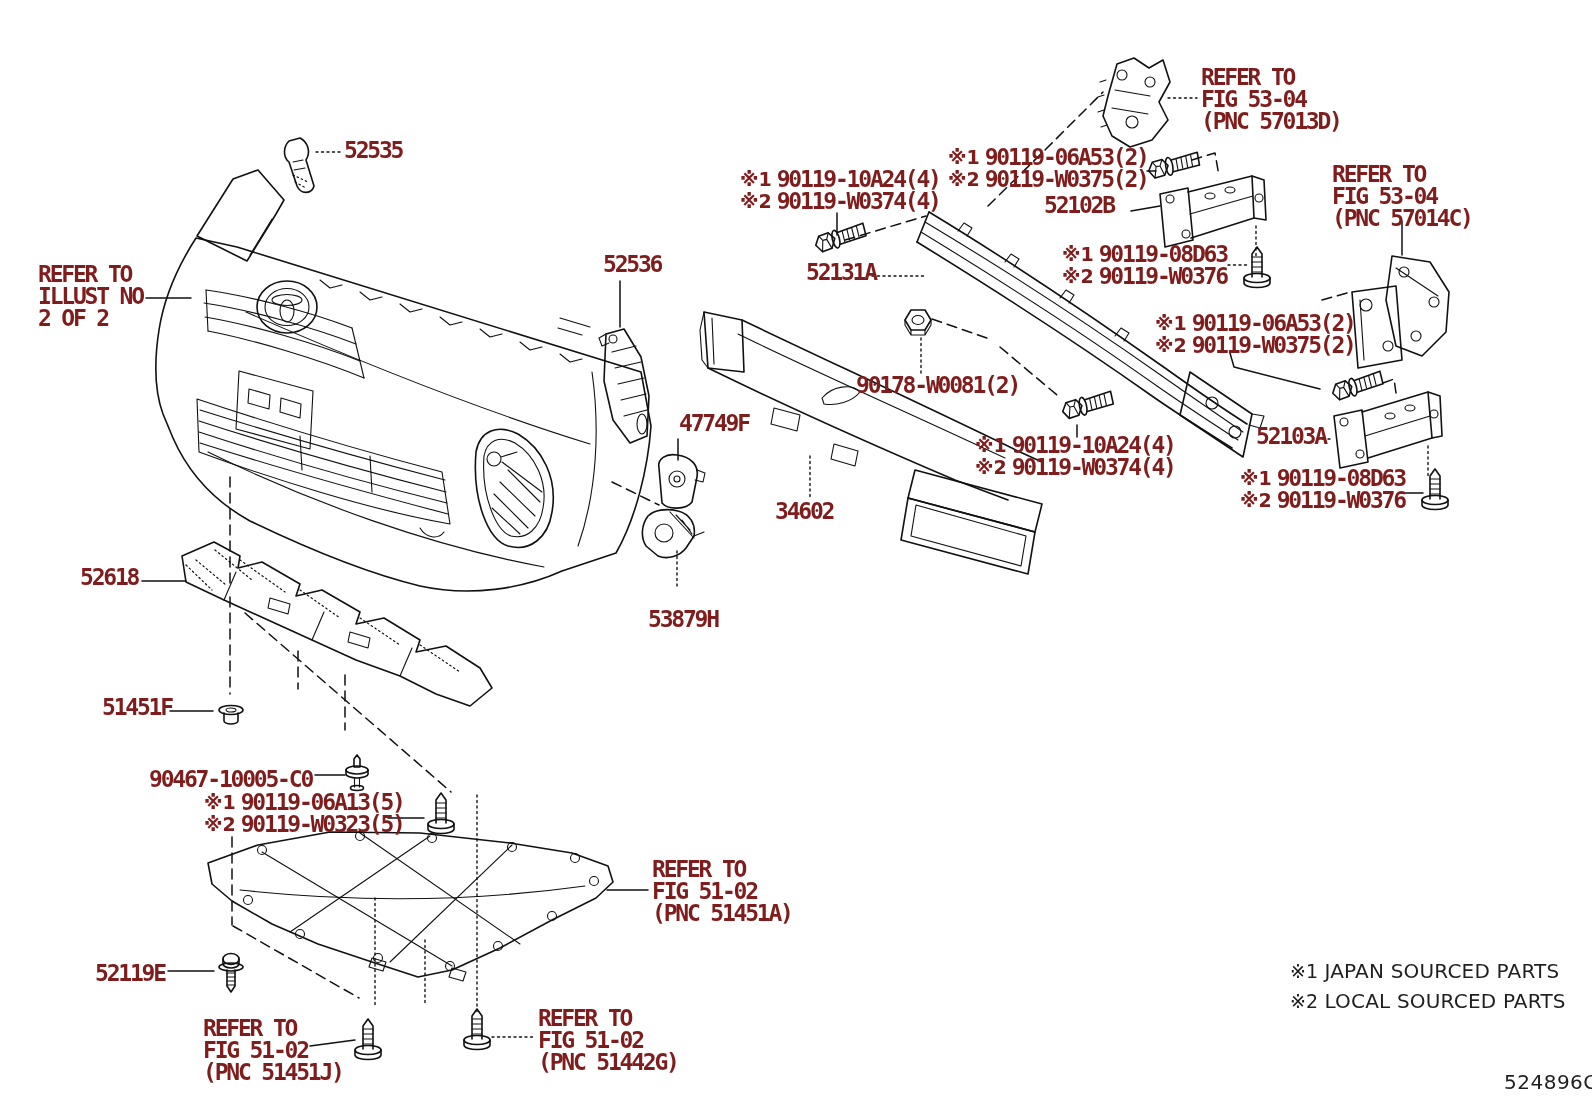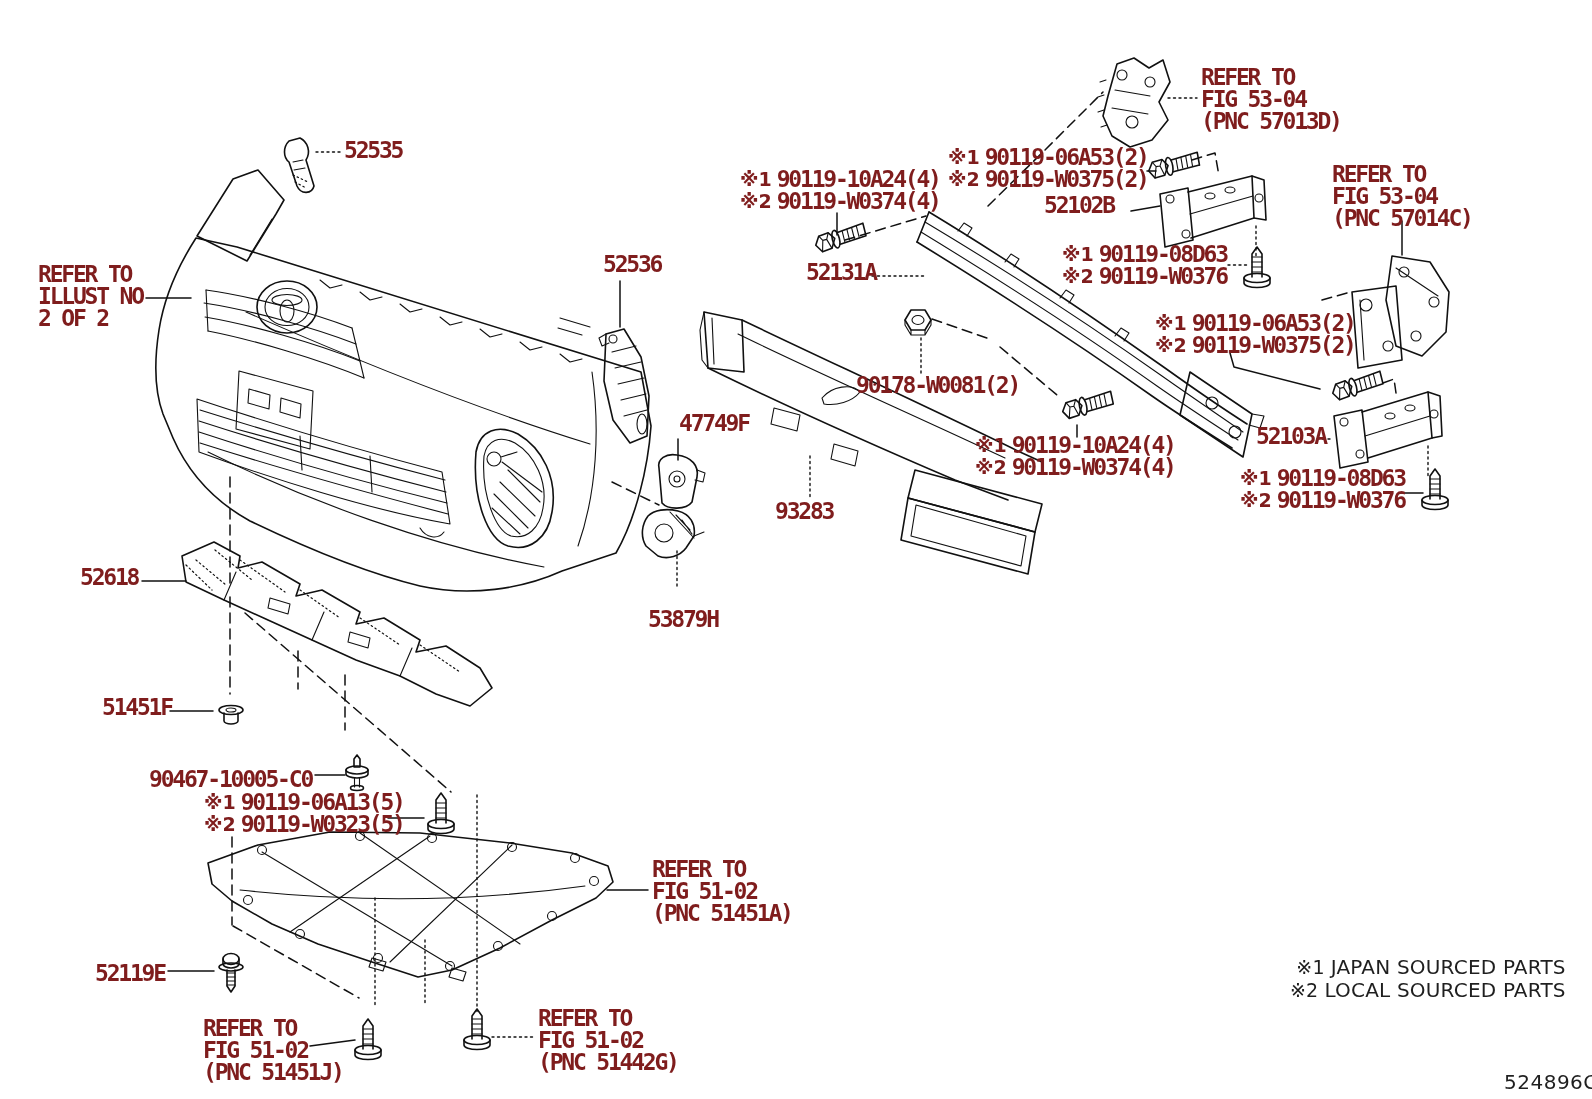--- a/index.html
+++ b/index.html
@@ -6,21 +6,21 @@
   #stage{position:relative;width:1592px;height:1099px;background:#ffffff;overflow:hidden;
          font-family:"DejaVu Sans Mono","Liberation Mono",monospace;}
   #artwork{position:absolute;left:0;top:0;}
   #labels-layer{position:absolute;left:0;top:0;width:100%;height:100%;}
   .label{position:absolute;color:#7f1d1d;white-space:nowrap;font-weight:bold;}
   .label .line{display:block;}
   .label.callout{font-size:23px;line-height:22px;letter-spacing:-2.2px;}
   .label.callout .marker{font-family:"DejaVu Sans",sans-serif;font-size:19px;letter-spacing:0;
                          margin-right:5px;vertical-align:1px;}
   .label.legend{font-family:"DejaVu Sans",sans-serif;font-weight:normal;font-size:20px;
-                line-height:23px;letter-spacing:0.2px;color:#1f1f1f;text-align:right;}
+                line-height:30px;letter-spacing:0.2px;color:#1f1f1f;}
   .label.legend .marker{font-size:19px;margin-right:6px;}
   .label.docnum{font-family:"DejaVu Sans",sans-serif;font-weight:normal;font-size:20px;
                 letter-spacing:0.5px;color:#1f1f1f;}
   svg .art{fill:none;stroke:#111;stroke-width:1.6;stroke-linecap:round;stroke-linejoin:round;}
   svg .thin{stroke-width:1.1;}
   svg .lead{stroke-width:1.5;}
   svg .dash{stroke-dasharray:10 6;stroke-width:1.5;}
   svg .dot{stroke-dasharray:2 3.5;stroke-width:1.4;}
   svg .hatch{stroke-dasharray:1.5 3;stroke-width:1.2;}
 </style>
@@ -377,21 +377,21 @@
       </div>
       <div class="label callout" style="left: 975px; top: 434px;">
         <span class="line"><span class="marker">※1</span><span>90119-10A24(4)</span></span>
         <span class="line"><span class="marker">※2</span><span>90119-W0374(4)</span></span>
       </div>
       <div class="label callout" style="left: 1240px; top: 467px;">
         <span class="line"><span class="marker">※1</span><span>90119-08D63</span></span>
         <span class="line"><span class="marker">※2</span><span>90119-W0376</span></span>
       </div>
       <div class="label callout" style="left: 775px; top: 500px;">
-        <span class="line"><span>93283</span></span>
+        <span class="line"><span>34602</span></span>
       </div>
       <div class="label callout" style="left: 80px; top: 566px;">
         <span class="line"><span>52618</span></span>
       </div>
       <div class="label callout" style="left: 102px; top: 696px;">
         <span class="line"><span>51451F</span></span>
       </div>
       <div class="label callout" style="left: 149px; top: 768px;">
         <span class="line"><span>90467-10005-C0</span></span>
       </div>

